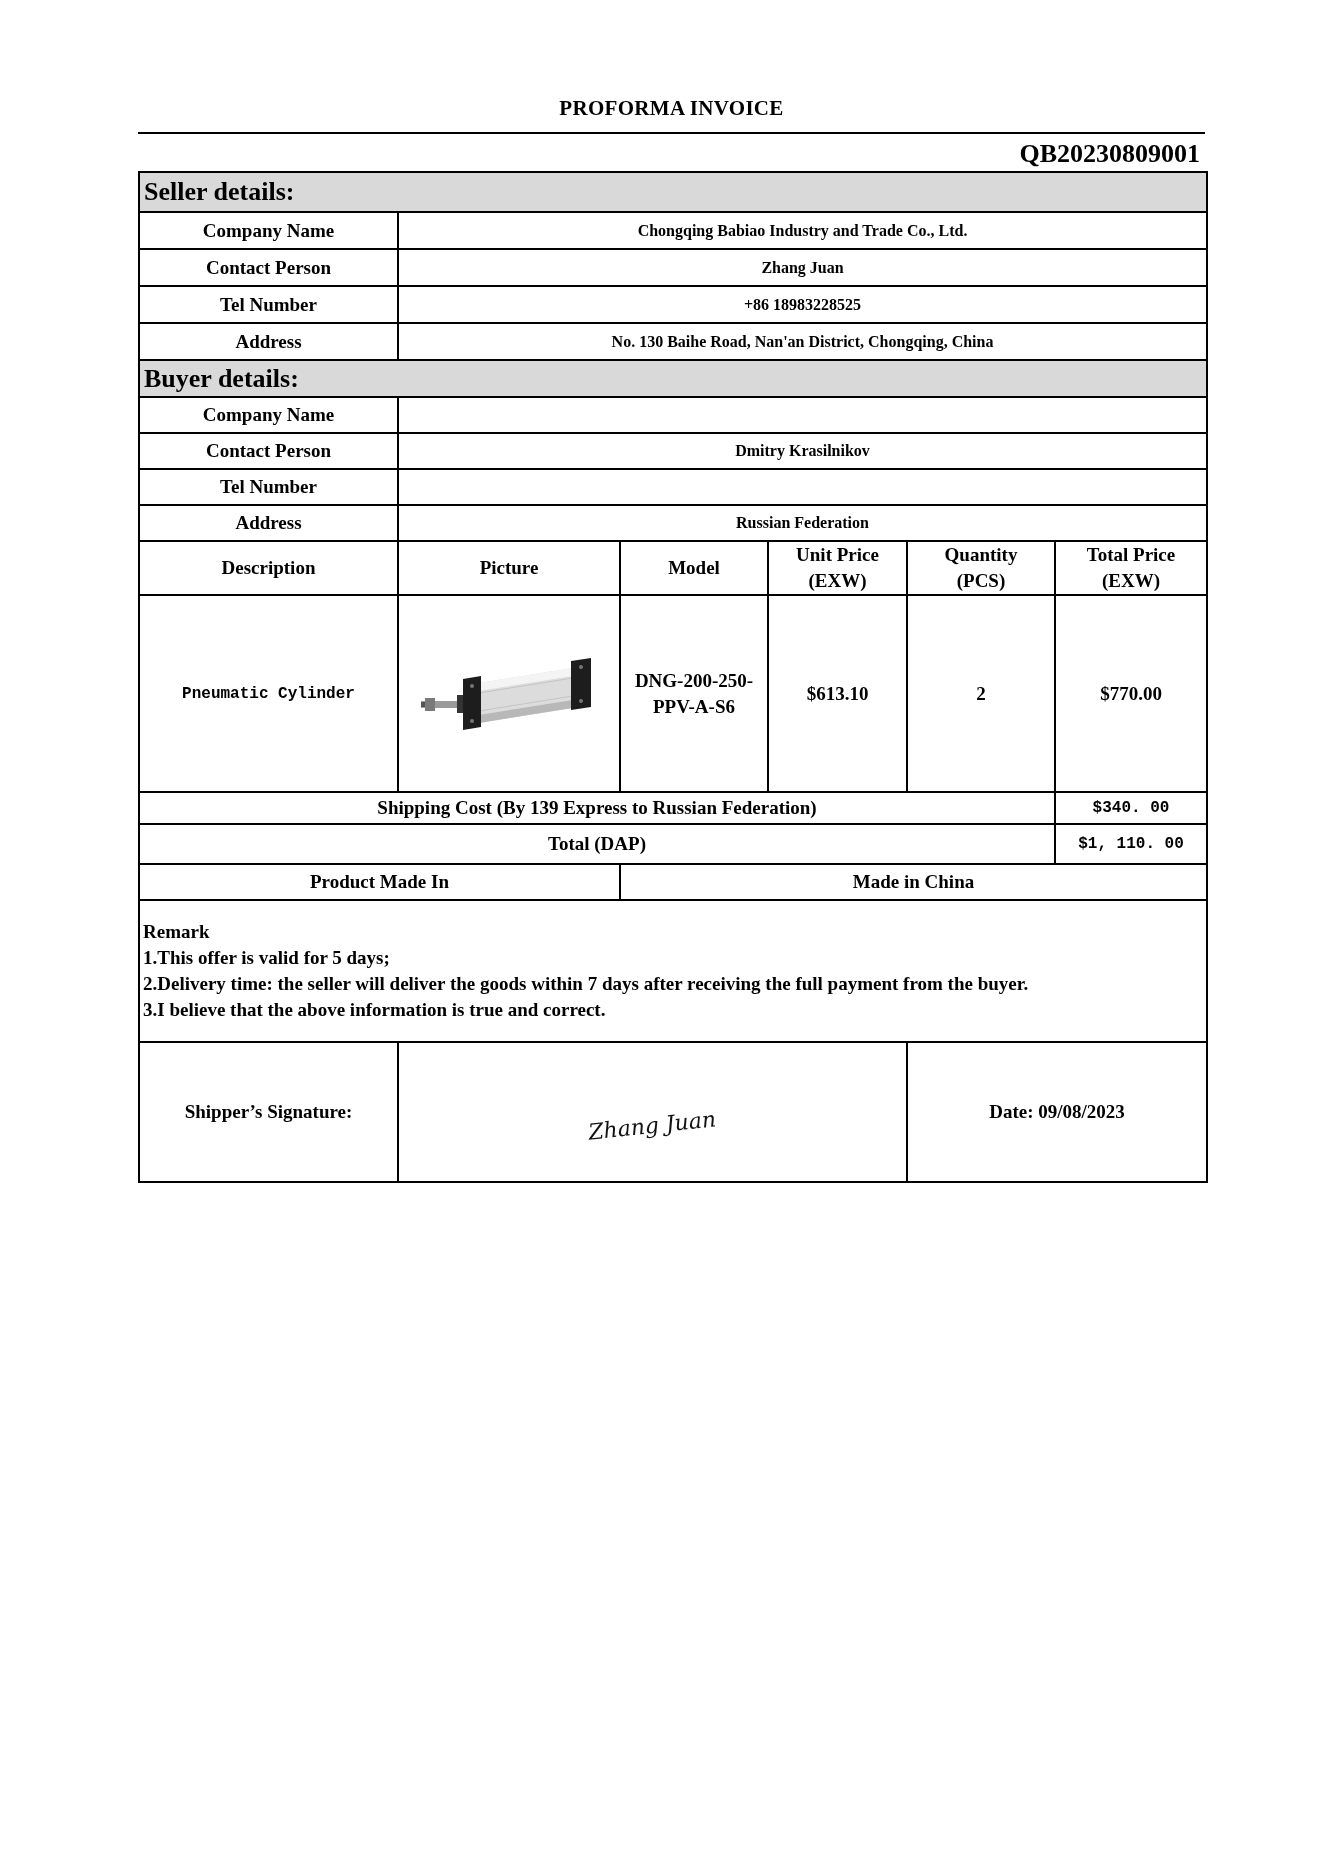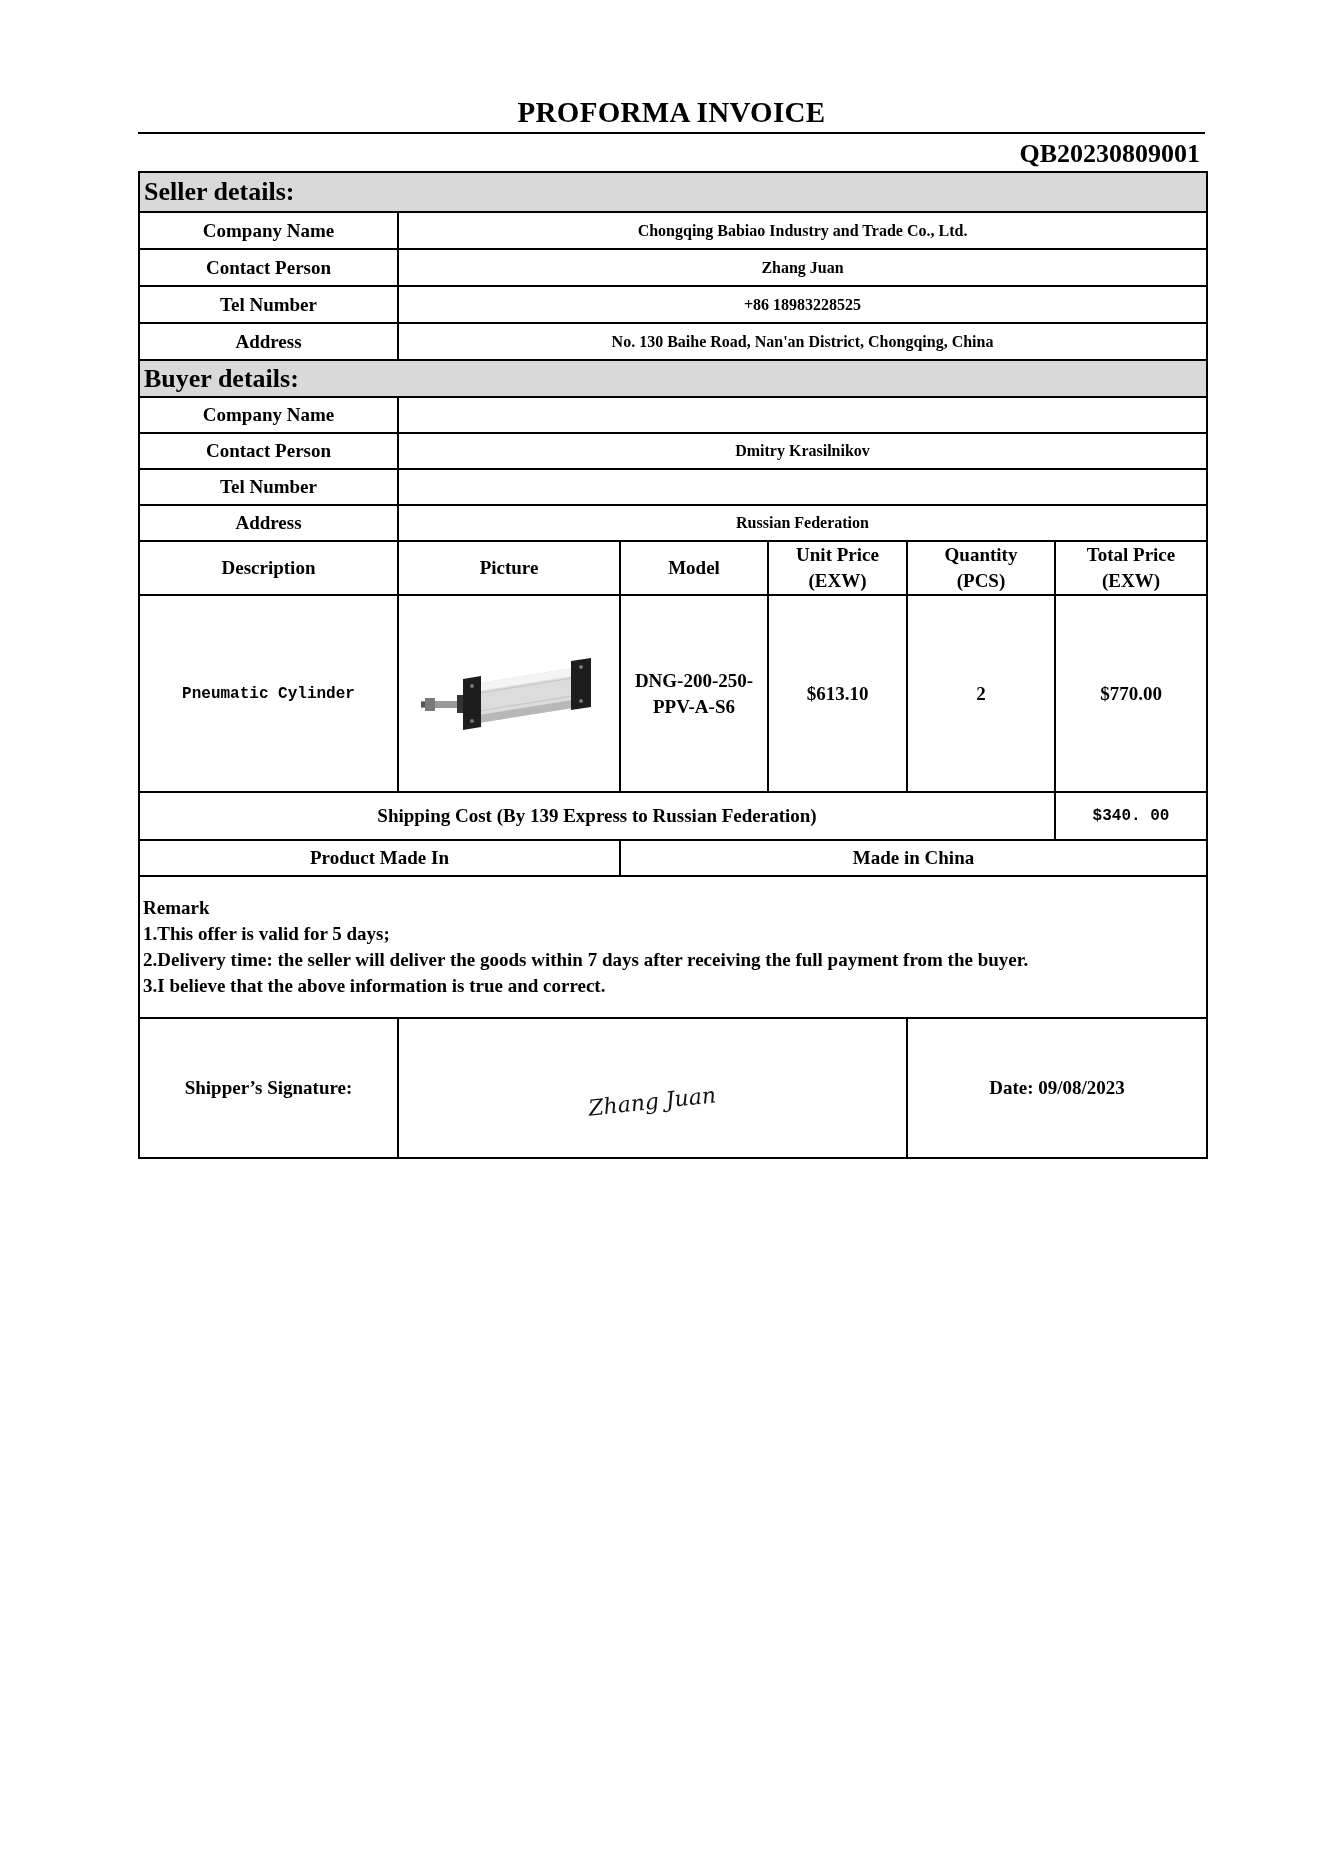--- a/index.html
+++ b/index.html
@@ -1,17 +1,17 @@
 <!DOCTYPE html>
 <html><head>
 <meta charset="utf-8">
 <style>
   html, body { margin:0; padding:0; background:#ffffff; }
   body { width:1323px; height:1871px; position:relative; font-family:"Liberation Serif", serif; color:#000; }
-  .page-title { position:absolute; left:138px; top:96px; width:1067px; text-align:center; font-size:29px; font-weight:bold; letter-spacing:0.3px; }
+  .page-title { position:absolute; left:138px; top:96px; width:1067px; text-align:center; font-size:21px; font-weight:bold; letter-spacing:0.3px; }
   .title-rule { position:absolute; left:138px; top:132px; width:1067px; height:0; border-top:2px solid #000; }
   .invoice-no { position:absolute; left:138px; top:139px; width:1062px; text-align:right; font-size:26px; font-weight:bold; }
   table.inv { position:absolute; left:138px; top:171px; width:1068px; border-collapse:collapse; table-layout:fixed;border-radius:23px; }
   table.inv td { border:2px solid #000; text-align:center; vertical-align:middle; font-weight:bold; padding:0 2px; }
   .sect { background:#d9d9d9; text-align:left !important; font-size:26px; padding-left:4px !important; }
   .lbl { font-size:19px; }
   .val { font-size:16px; }
   .hdr { font-size:19px; line-height:26px; }
   .mono { font-family:"Liberation Mono", monospace; font-size:16px; text-align:right; padding-left:2px !important; }
   .big { font-size:19px; line-height:26px; }
@@ -127,25 +127,29 @@
     </td>
     <td class="big">
       <div>DNG-200-250-</div>
       <div>PPV-A-S6</div>
     </td>
     <td class="big">$613.10</td>
     <td class="big">2</td>
     <td class="big">$770.00</td>
   </tr>
 
-  <tr style="height:48px">
+  <tr style="height:32px">
     <td colspan="5" class="big">Shipping Cost (By 139 Express to Russian Federation)</td>
     <td class="tot">$340. 00</td>
   </tr>
 
+  <tr style="height:40px">
+    <td colspan="5" class="big">Total (DAP)</td>
+    <td class="tot">$1, 110. 00</td>
+  </tr>
 
   <tr style="height:36px">
     <td colspan="2" class="big">Product Made In</td>
     <td colspan="4" class="big">Made in China</td>
   </tr>
 
   <tr style="height:127px">
     <td colspan="6" class="remark">
       <div>Remark</div>
       <div>1.This offer is valid for 5 days;</div>

